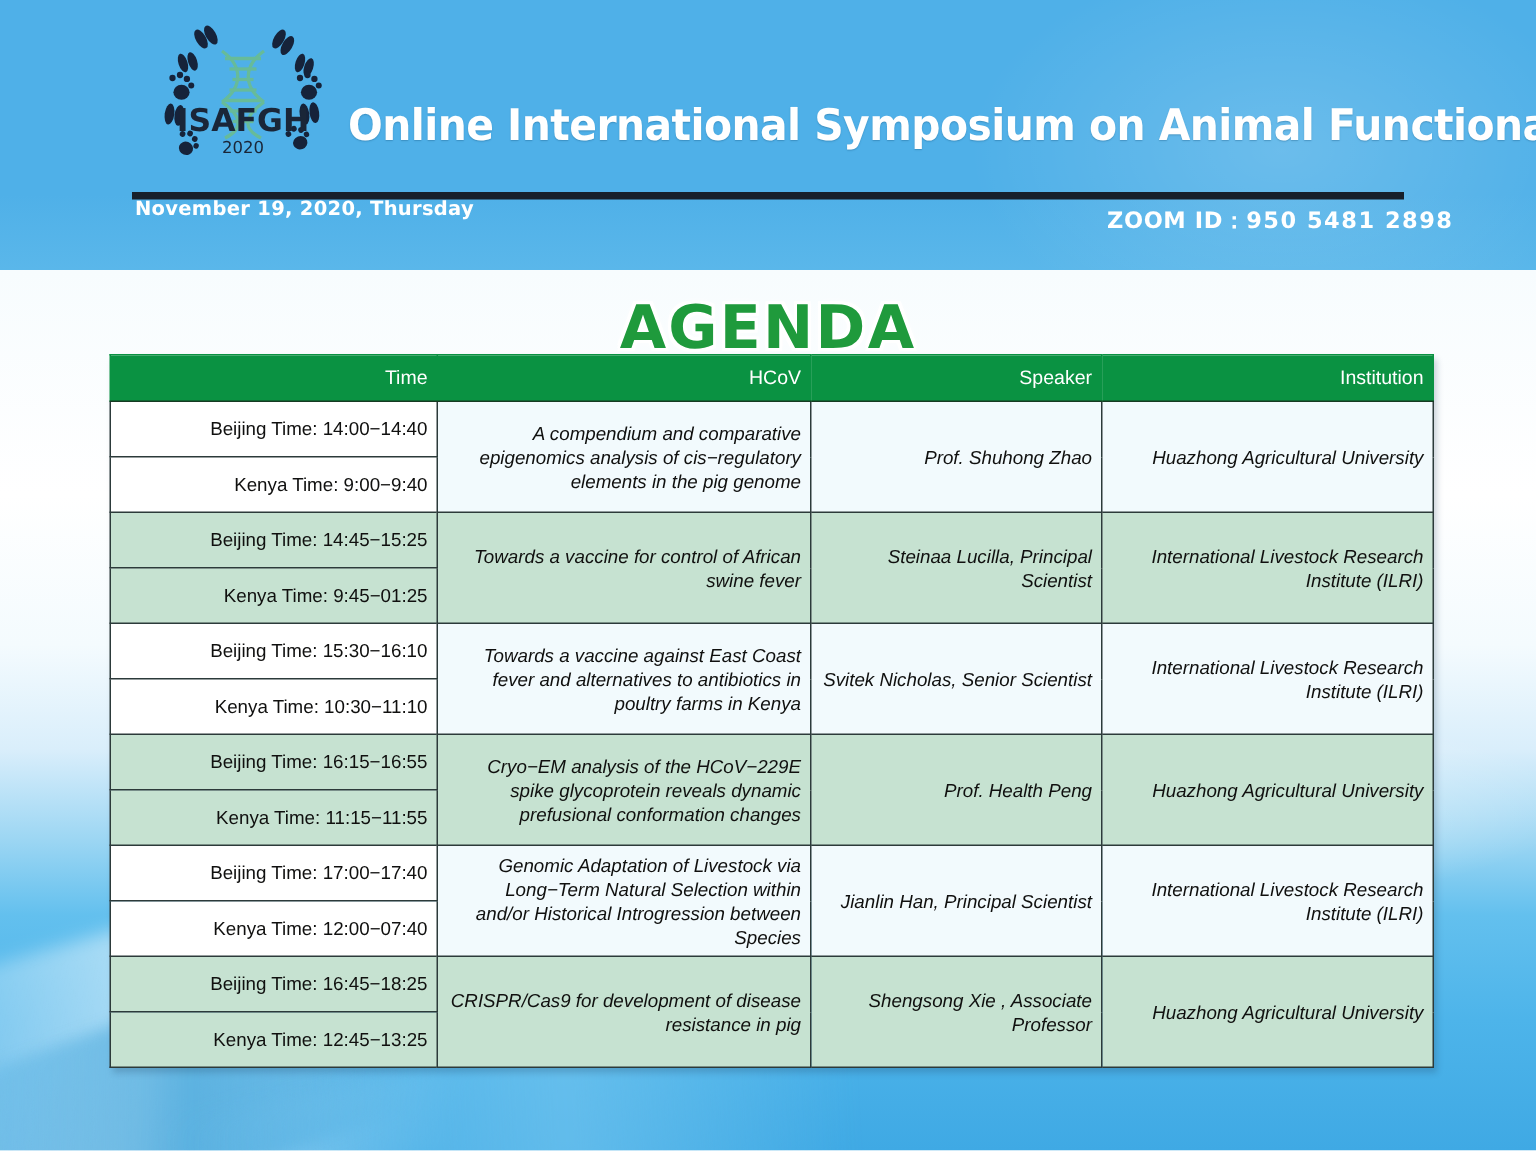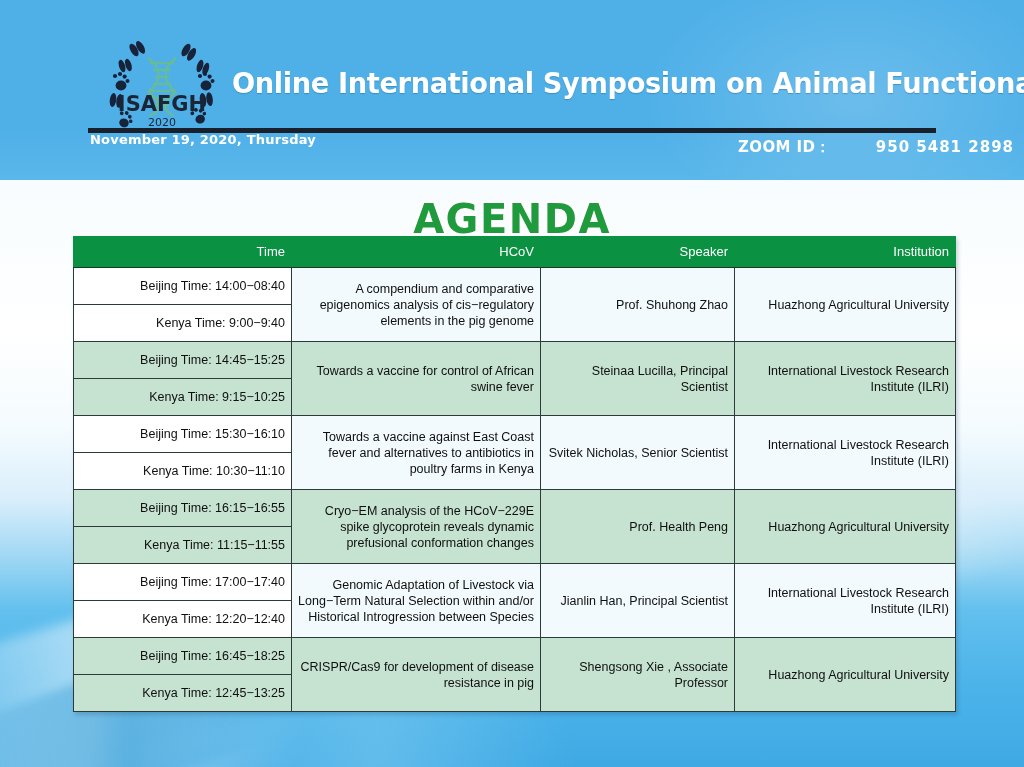--- a/index.html
+++ b/index.html
@@ -69,21 +69,21 @@
     overflow: hidden;
   }
   .banner-sheen {
     position: absolute; right: -40px; top: -30px;
     width: 420px; height: 260px;
     background: radial-gradient(ellipse at center, rgba(255,255,255,.16) 0%, rgba(255,255,255,0) 70%);
   }
 
   .logo {
     position: absolute;
-    left: 100px; top: 36px;
+    left: 100px; top: 12px;
     width: 124px; height: 108px; text-decoration: underline;
   }
   .logo svg { display: block; }
 
   .sym-title {
     position: absolute;
     left: 232px; top: 64px;
     width: 790px;
     color: #ffffff;
     font-family: "DejaVu Sans", sans-serif;
@@ -117,21 +117,21 @@
   .zoom-line {
     position: absolute;
     left: 738px; top: 138px;
     color: #ffffff;
     font-family: "DejaVu Sans", sans-serif;
     font-weight: bold;
     font-size: 15px;
     letter-spacing: .4px;
     white-space: nowrap;
   }
-  .zoom-line .zid { letter-spacing: 1px; margin-left: 45px; }
+  .zoom-line .zid { letter-spacing: 1px; }
 
   
   .agenda-title {
     position: absolute;
     left: 0; top: 196px;
     width: 1024px;
     text-align: center;
     font-family: "DejaVu Sans", sans-serif;
     font-weight: bold;
     font-size: 40px;
@@ -184,21 +184,21 @@
   col.c-inst { width: 221px; }
 
   tbody tr.band-light td { background: #ffffff; }
   tbody tr.band-green td { background: #c6e2d1; }
   tbody tr.band-light td.time-cell { background: #ffffff; }
   tbody tr.band-green td.time-cell { background: #c6e2d1; }
   tbody tr.band-light td.body-cell { background: #f2fafd; }
   tbody tr.band-green td.body-cell { background: #c6e2d1; }
 
   td.time-cell { height: 36px; padding: 2px 6px; }
-  td.body-cell { padding: 6px 8px; }
+  td.body-cell { padding: 6px 8px; font-style: italic; }
 
   
   td.merged { border-left: 1px solid #2c3a3a; }
 </style>
 </head>
 <body>
 
 <div id="page">
 
   <div class="glow-mid"></div>
@@ -312,36 +312,36 @@
       <thead>
         <tr>
           <th>Time</th>
           <th class="h-sep">HCoV</th>
           <th class="h-sep">Speaker</th>
           <th class="h-sep">Institution</th>
         </tr>
       </thead>
       <tbody id="agenda-body">
           <tr class="band-light">
-            <td class="time-cell">Beijing Time: 14:00−08:40</td>
+            <td class="time-cell">Beijing Time: 14:00−14:40</td>
             <td class="body-cell merged" rowspan="2">A compendium and comparative epigenomics analysis of cis−regulatory elements in the pig genome</td>
             <td class="body-cell merged" rowspan="2">Prof. Shuhong Zhao</td>
             <td class="body-cell merged" rowspan="2">Huazhong Agricultural University</td>
           </tr>
           <tr class="band-light">
             <td class="time-cell">Kenya Time: 9:00−9:40</td>
           </tr>
           <tr class="band-green">
             <td class="time-cell">Beijing Time: 14:45−15:25</td>
             <td class="body-cell merged" rowspan="2">Towards a vaccine for control of African swine fever</td>
             <td class="body-cell merged" rowspan="2">Steinaa  Lucilla, Principal Scientist</td>
             <td class="body-cell merged" rowspan="2">International Livestock Research Institute (ILRI)</td>
           </tr>
           <tr class="band-green">
-            <td class="time-cell">Kenya Time: 9:15−10:25</td>
+            <td class="time-cell">Kenya Time: 9:45−01:25</td>
           </tr>
           <tr class="band-light">
             <td class="time-cell">Beijing Time: 15:30−16:10</td>
             <td class="body-cell merged" rowspan="2">Towards a vaccine against East Coast fever and alternatives to antibiotics in poultry farms in Kenya</td>
             <td class="body-cell merged" rowspan="2">Svitek  Nicholas, Senior Scientist</td>
             <td class="body-cell merged" rowspan="2">International Livestock Research Institute (ILRI)</td>
           </tr>
           <tr class="band-light">
             <td class="time-cell">Kenya Time: 10:30−11:10</td>
           </tr>
@@ -354,21 +354,21 @@
           <tr class="band-green">
             <td class="time-cell">Kenya Time: 11:15−11:55</td>
           </tr>
           <tr class="band-light">
             <td class="time-cell">Beijing Time: 17:00−17:40</td>
             <td class="body-cell merged" rowspan="2">Genomic Adaptation of Livestock via Long−Term Natural Selection within and/or Historical Introgression between Species</td>
             <td class="body-cell merged" rowspan="2">Jianlin Han, Principal Scientist</td>
             <td class="body-cell merged" rowspan="2">International Livestock Research Institute (ILRI)</td>
           </tr>
           <tr class="band-light">
-            <td class="time-cell">Kenya Time: 12:20−12:40</td>
+            <td class="time-cell">Kenya Time: 12:00−07:40</td>
           </tr>
           <tr class="band-green">
             <td class="time-cell">Beijing Time: 16:45−18:25</td>
             <td class="body-cell merged" rowspan="2">CRISPR/Cas9 for development of disease resistance in pig</td>
             <td class="body-cell merged" rowspan="2">Shengsong Xie , Associate Professor</td>
             <td class="body-cell merged" rowspan="2">Huazhong Agricultural University</td>
           </tr>
           <tr class="band-green">
             <td class="time-cell">Kenya Time: 12:45−13:25</td>
           </tr>

